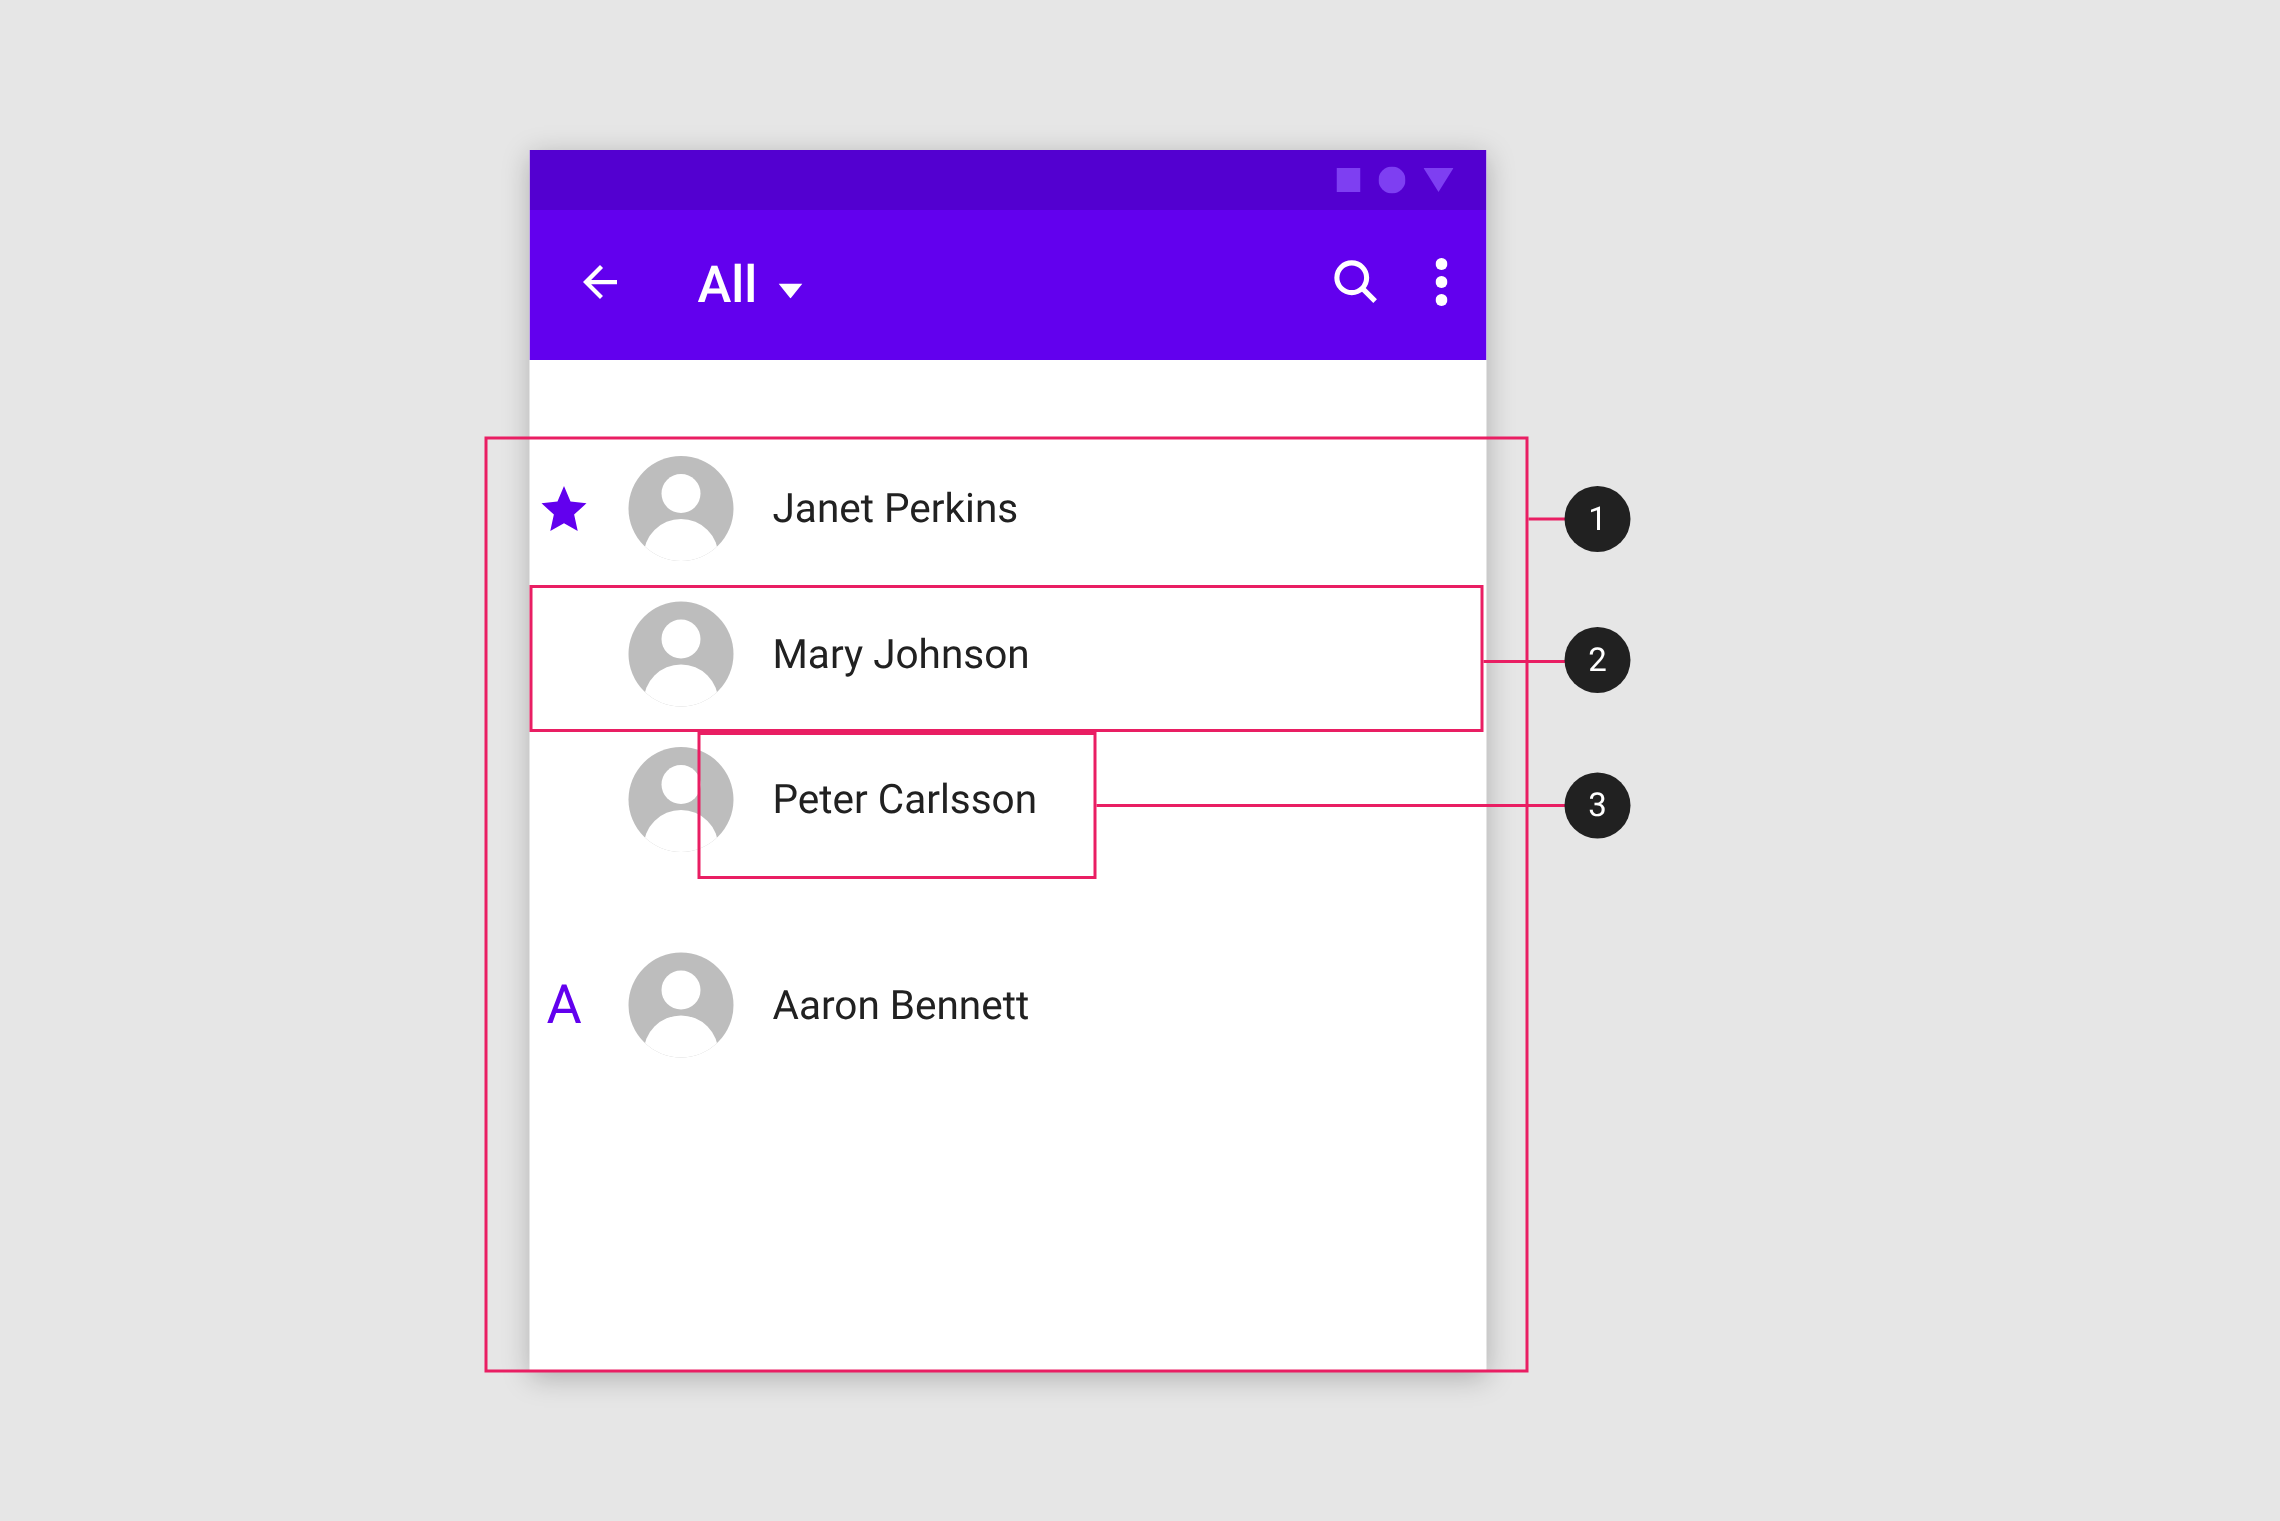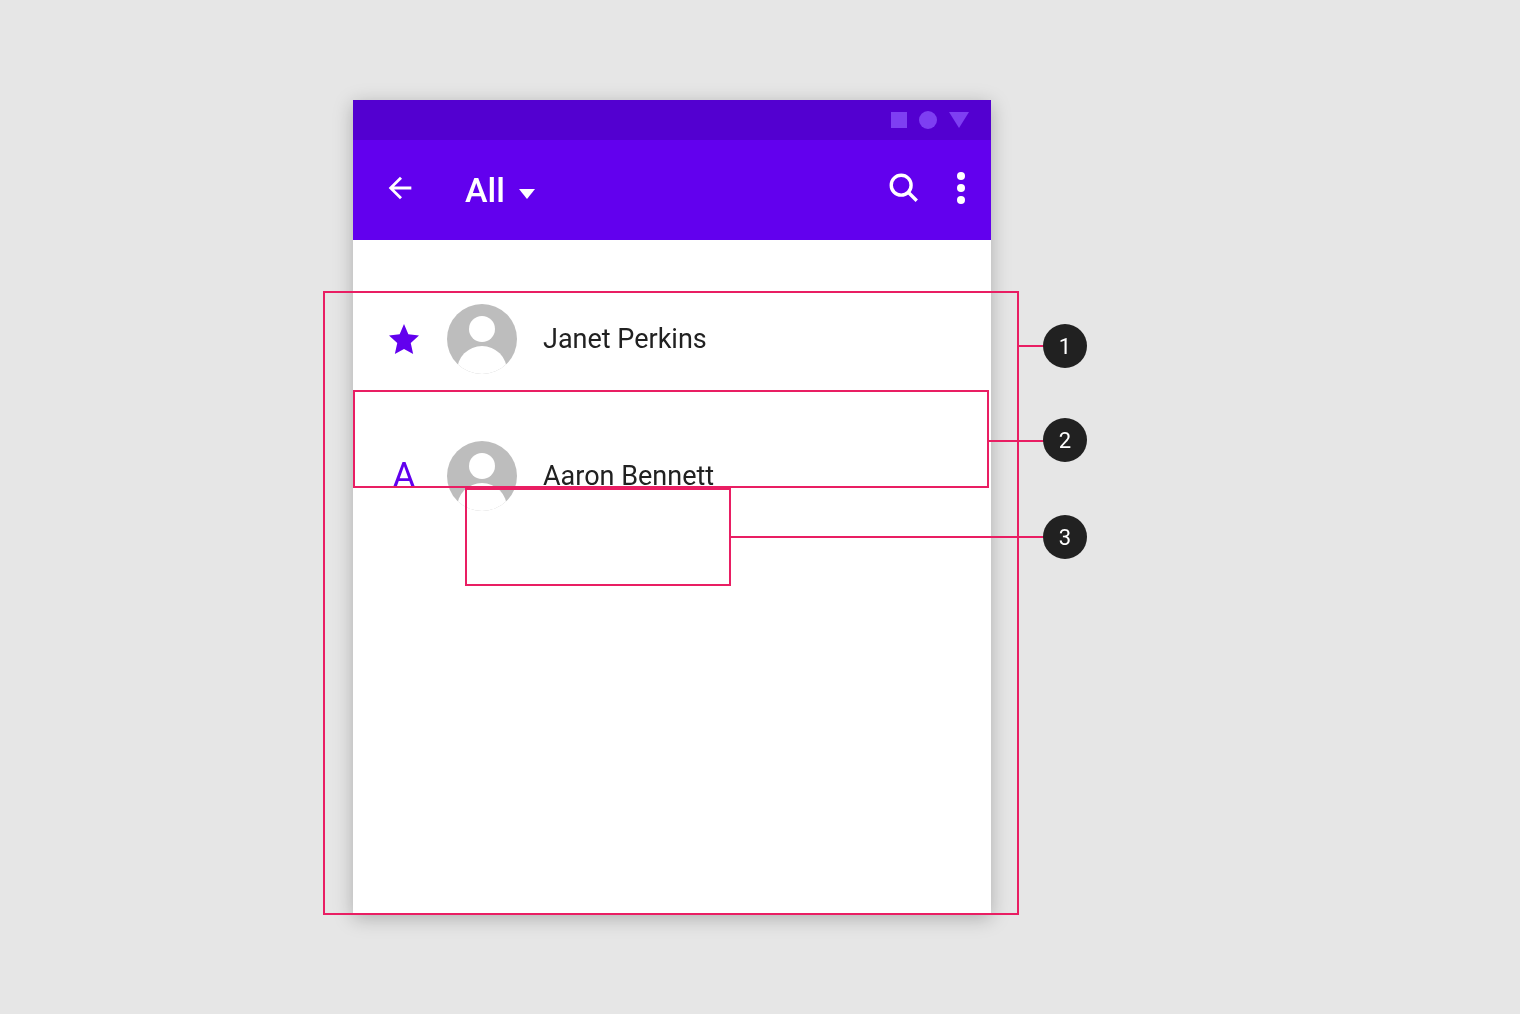--- a/index.html
+++ b/index.html
@@ -16,21 +16,21 @@
     .appbar {
       height:100px; background:#6200EE; display:flex; align-items:center;
       padding:0 26px 0 30px; color:#fff;
     }
     .appbar .back { margin-right:48px; }
     .appbar .title { font-size:34px; font-weight:500; margin-right:14px; }
     .appbar .dropdown-tri { margin-top:6px; }
     .appbar .spacer { flex:1; }
     .appbar .search { margin-right:36px; }
     .list { padding-top:50px; }
-    .row { height:97px; display:flex; align-items:center; padding-left:28px; }
+    .row { height:97px; display:flex; align-items:center; }
     .section-icon { width:46px; display:flex; justify-content:center; }
     .section-letter { width:46px; text-align:center; font-size:36px; color:#6200EE; }
     .avatar {
       width:70px; height:70px; border-radius:50%; background:#BDBDBD;
       margin-left:20px; position:relative; overflow:hidden;
     }
     .avatar::before {
       content:""; position:absolute; width:26px; height:26px; border-radius:50%;
       background:#fff; left:22px; top:12px;
     }
@@ -97,20 +97,30 @@
   <div class="list">
     <div class="row">
       <span class="section-icon">
         <svg width="36" height="36" viewBox="0 0 24 24" fill="#6200EE">
             <path d="M12 2l2.9 6.9L22 9.7l-5.5 5 1.6 7.3L12 18.6 5.9 22l1.6-7.3L2 9.7l7.1-.8z"></path>
           </svg>
       </span>
       <div class="avatar"></div>
       <span class="name">Janet Perkins</span>
     </div>
+    <div class="row">
+      <span class="section-icon"></span>
+      <div class="avatar"></div>
+      <span class="name">Mary Johnson</span>
+    </div>
+    <div class="row">
+      <span class="section-icon"></span>
+      <div class="avatar"></div>
+      <span class="name">Peter Carlsson</span>
+    </div>
 
     <div class="gap"></div>
 
     <div class="row">
       <span class="section-letter">A</span>
       <div class="avatar"></div>
       <span class="name">Aaron Bennett</span>
     </div>
   </div>
 </div>

